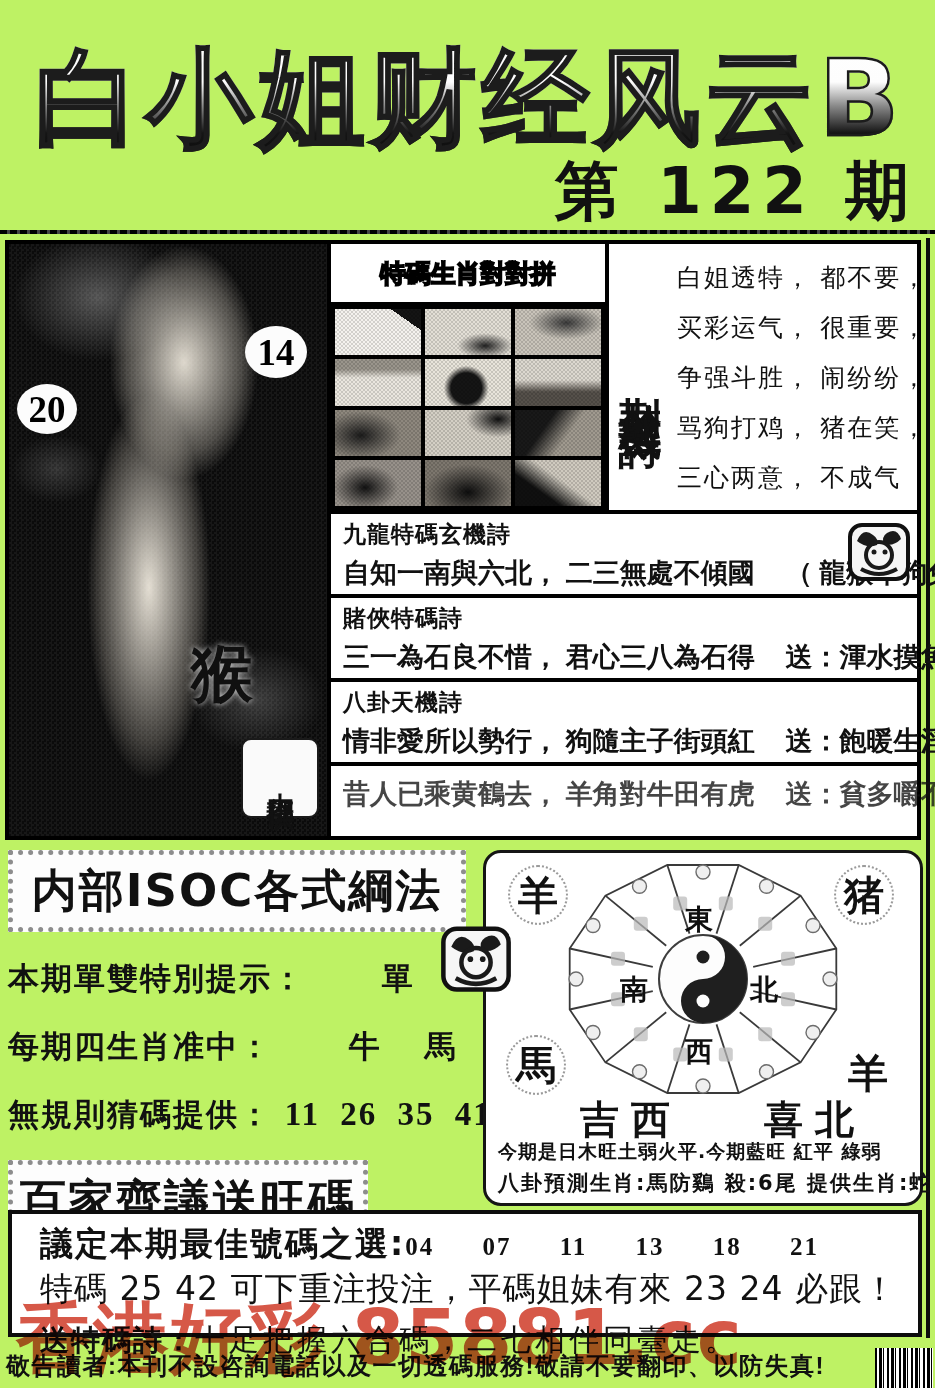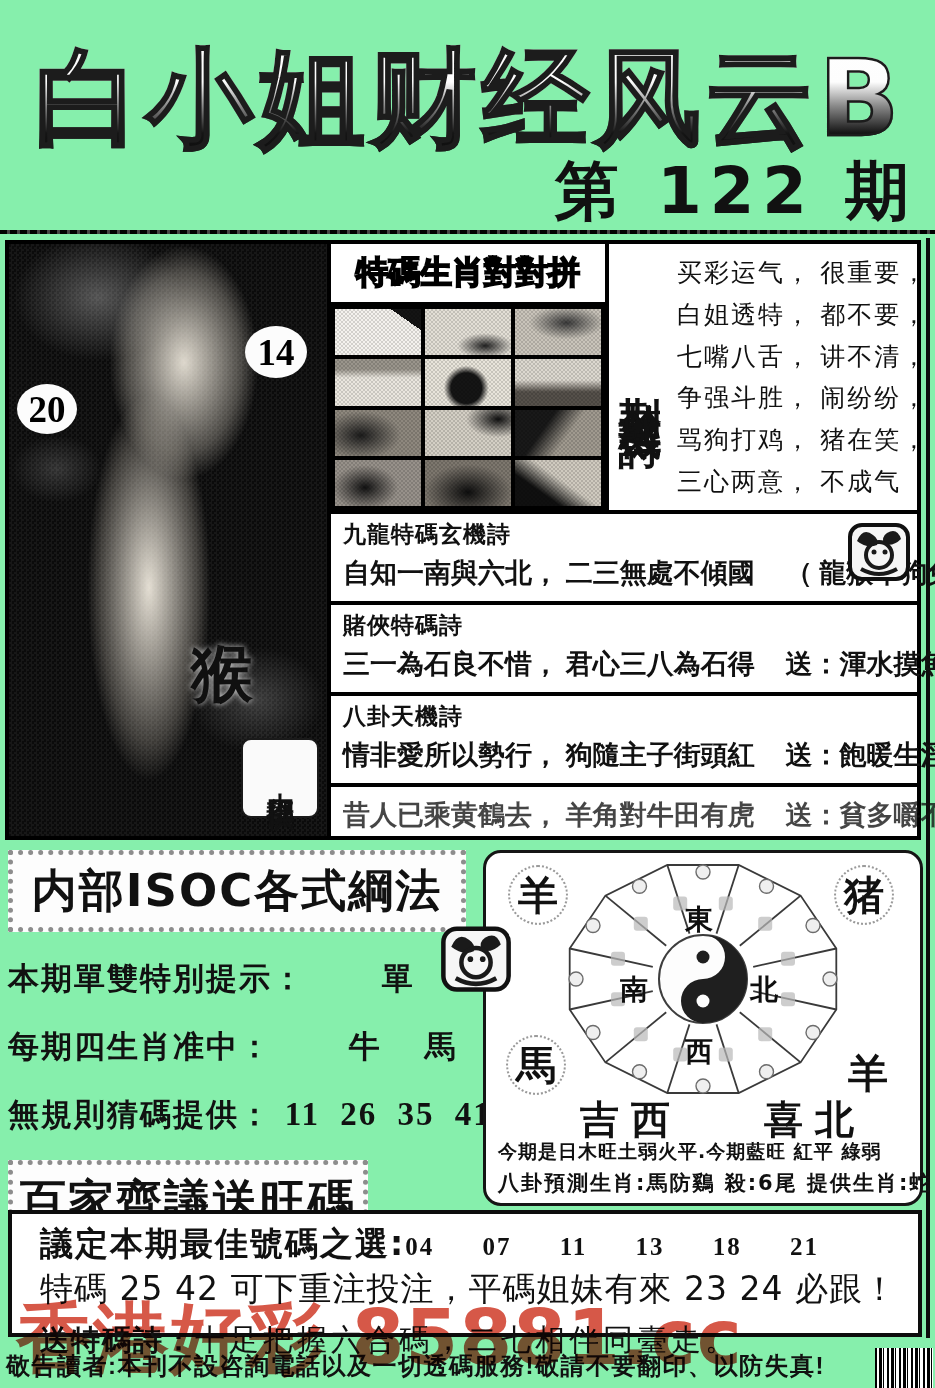--- a/index.html
+++ b/index.html
@@ -1,16 +1,16 @@
 <!DOCTYPE html>
 <html><head>
 <meta charset="utf-8">
 <style>
   html,body{margin:0;padding:0;background:#e8e8e8;}
-  .page{position:relative;width:935px;height:1388px;background:#86efac;overflow:hidden;
+  .page{position:relative;width:935px;height:1388px;background:#bef264;overflow:hidden;
         font-family:"Liberation Serif", serif;color:#111;}
 
   
   .masthead{position:absolute;left:28px;top:14px;width:884px;text-align:center;
     font-family:"DejaVu Sans", sans-serif;font-weight:900;font-size:106px;line-height:1.6;
     letter-spacing:6px;white-space:nowrap;
     background:linear-gradient(180deg,#ffffff 0%,#fdfdfd 40%,#8a8a8a 54%,#151515 70%,#000 100%);
     -webkit-background-clip:text;background-clip:text;color:transparent;
     -webkit-text-stroke:2.5px #1c1c1c;}
   .issue{position:absolute;right:18px;top:148px;font-size:64px;font-weight:900;
@@ -49,21 +49,21 @@
     font-size:28px;font-weight:700;letter-spacing:4px;line-height:1.3;padding:4px;}
 
   
   .right-col{flex:1;display:flex;flex-direction:column;min-width:0;}
   .row-top{height:266px;flex:0 0 266px;display:flex;border-bottom:4px solid #000;}
 
   .puzzle{width:278px;flex:0 0 278px;border-right:4px solid #000;box-sizing:border-box;
     display:flex;flex-direction:column;}
   .puzzle-header{height:58px;flex:0 0 58px;border-bottom:3px solid #000;
     display:flex;align-items:center;justify-content:center;
-    font-family:Liberation Mono, monospace;font-weight:900;font-size:32px;white-space:nowrap;
+    font-family:Liberation Mono, monospace;font-weight:900;font-size:25px;white-space:nowrap;
     color:#fff;-webkit-text-stroke:1.8px #000;letter-spacing:0px;}
   .puzzle-grid{flex:1;display:grid;grid-template-columns:repeat(3,1fr);
     grid-template-rows:repeat(4,1fr);gap:4px;background:#000;padding:4px;}
   .pt{background:#d8d4cc;position:relative;overflow:hidden;}
   .pt::after{content:"";position:absolute;inset:0;
     background:repeating-conic-gradient(rgba(0,0,0,.14) 0 25%, transparent 0 50%);
     background-size:4px 4px;}
   .pt1{background:linear-gradient(215deg,#141414 0 20%,transparent 20%),#f4f2ee;}
   .pt2{background:radial-gradient(40px 18px at 70% 80%,#222,transparent 70%),#e3dfd6;}
   .pt3{background:radial-gradient(50px 22px at 60% 30%,#3a3a3a,transparent 75%),#c9c4ba;}
@@ -79,21 +79,21 @@
 
   .jingchu{flex:1;display:flex;min-width:0;}
   .jc-title{width:64px;flex:0 0 64px;display:flex;align-items:center;justify-content:center;
     writing-mode:vertical-rl;text-orientation:upright;
     font-family:"DejaVu Sans", sans-serif;font-weight:900;font-size:43px;letter-spacing:7px;
     padding-top:4px;}
   .jc-lines{flex:1;display:flex;flex-direction:column;justify-content:space-around;
     padding:8px 6px 8px 4px;}
   .jc-line{font-size:25px;font-weight:500;letter-spacing:2px;white-space:nowrap;}
 
-  .poem-row{flex:1;border-bottom:4px solid #000;padding:5px 10px 10px 12px;position:relative;
+  .poem-row{flex:1;border-bottom:4px solid #000;padding:5px 10px 3px 12px;position:relative;
     box-sizing:border-box;}
   .poem-row:last-child{border-bottom:none;}
   .poem-title{font-size:23px;font-weight:700;letter-spacing:1px;}
   .poem-line{font-size:27px;font-weight:700;margin-top:5px;white-space:nowrap;}
   .poem-note{margin-left:24px;}
   .poem-dim{opacity:.78;}
   .stamp{position:absolute;width:64px;height:64px;}
   .stamp-row1{right:6px;top:5px;}
   .stamp-mid{position:absolute;left:440px;top:922px;width:72px;height:72px;z-index:3;}
 
@@ -192,23 +192,22 @@
             <div class="pt pt9"></div>
             <div class="pt pt10"></div>
             <div class="pt pt11"></div>
             <div class="pt pt12"></div>
           </div>
         </div>
 
         <div class="jingchu">
           <div class="jc-title">荆楚玄機詩</div>
           <div class="jc-lines">
+            <div class="jc-line">白姐透特， 都不要，</div>
             <div class="jc-line">买彩运气， 很重要，</div>
-            <div class="jc-line">白姐透特， 都不要，</div>
-            <div class="jc-line">七嘴八舌， 讲不清，</div>
             <div class="jc-line">争强斗胜， 闹纷纷，</div>
             <div class="jc-line">骂狗打鸡， 猪在笑，</div>
             <div class="jc-line">三心两意， 不成气</div>
           </div>
         </div>
       </div>
 
       <div class="poem-row">
         <div class="poem-title">九龍特碼玄機詩</div>
         <div class="poem-line">

